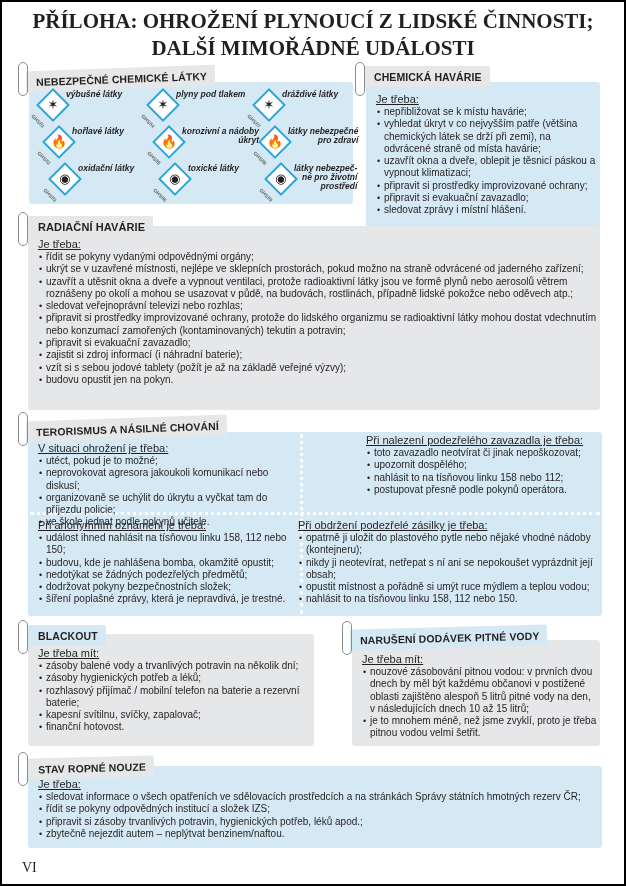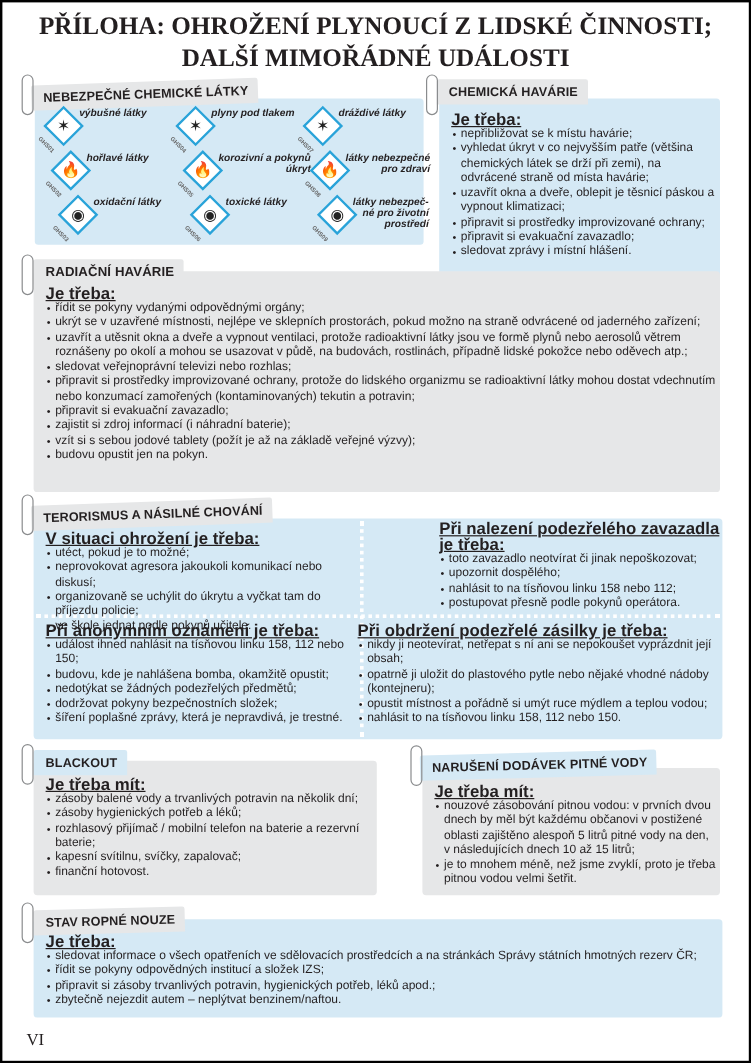--- a/index.html
+++ b/index.html
@@ -8,21 +8,21 @@
   .frame { position: absolute; left: 0; top: 0; width: 626px; height: 886px; border: 2px solid #000; }
   .title { position: absolute; left: 0; top: 8px; width: 626px; text-align: center;
     font-family: "Liberation Serif", serif; font-weight: bold; font-size: 21px; line-height: 27px; color: #231f20; }
   .box { position: absolute; border-radius: 3px; }
   .blue { background: #d5e9f5; }
   .grey { background: #e6e7e8; }
   .tab { position: absolute; font-weight: bold; font-size: 10.5px; color: #231f20; padding: 5px 8px 4px 10px; border-radius: 2px 2px 0 0; white-space: nowrap; letter-spacing: 0.1px; }
   .tab.gtab { background: #e6e7e8; }
   .tab.btab { background: #d5e9f5; }
   .clip { position: absolute; width: 10px; height: 34px; border: 1.3px solid #8a8c8e; border-radius: 5px; }
-  .head { font-size: 14px; text-decoration: underline; font-weight: bold; line-height: 13px; }
+  .head { font-size: 11px; text-decoration: underline; font-weight: normal; line-height: 13px; }
   ul.lst { list-style: none; font-size: 10px; line-height: 12.3px; }
   ul.lst li { padding-left: 8px; position: relative; }
   ul.lst li::before { content: "•"; position: absolute; left: 1px; top: 0; font-size: 9px; }
   .ghs { position: absolute; }
   .ghs .lbl { position: absolute; font-size: 8.5px; font-weight: bold; font-style: italic; white-space: nowrap; line-height: 9px; }
   .ghs .code { position: absolute; font-size: 5px; color: #666; transform: rotate(45deg); font-weight: bold; }
   .diamond { position: absolute; width: 24px; height: 24px; transform: rotate(45deg); background: #fff; border: 2.2px solid #29a3d9; }
   .sym { position: absolute; font-size: 13px; line-height: 14px; width: 34px; text-align: center; color: #222; }
   .dots { position: absolute; border-top: 3px dotted #fff; }
   .vdots { position: absolute; border-left: 3px dotted #fff; }
@@ -73,21 +73,21 @@
         <div class="code" style="left:-6px;top:30px;">GHS04</div>
         <div class="lbl" style="left:30px;top:2px;text-align:left;">
           <div>plyny pod tlakem</div>
         </div>
       </div>
       <div class="ghs" style="left: 152px; top: 125px;">
         <div class="diamond" style="left:5px;top:5px;"></div>
         <div class="sym" style="left:0;top:10px;">🔥</div>
         <div class="code" style="left:-6px;top:30px;">GHS05</div>
         <div class="lbl" style="left:30px;top:2px;text-align:right;">
-          <div>korozivní a pokynů</div>
+          <div>korozivní a nádoby</div>
           <div>úkryt</div>
         </div>
       </div>
       <div class="ghs" style="left: 158px; top: 162px;">
         <div class="diamond" style="left:5px;top:5px;"></div>
         <div class="sym" style="left:0;top:10px;">◉</div>
         <div class="code" style="left:-6px;top:30px;">GHS06</div>
         <div class="lbl" style="left:30px;top:2px;text-align:left;">
           <div>toxické látky</div>
         </div>
@@ -190,22 +190,22 @@
         <li>událost ihned nahlásit na tísňovou linku 158, 112 nebo 150;</li>
         <li>budovu, kde je nahlášena bomba, okamžitě opustit;</li>
         <li>nedotýkat se žádných podezřelých předmětů;</li>
         <li>dodržovat pokyny bezpečnostních složek;</li>
         <li>šíření poplašné zprávy, která je nepravdivá, je trestné.</li>
       </ul>
   </div>
   <div style="position:absolute;left:298px;top:519px;width:302px;">
     <div class="head">Při obdržení podezřelé zásilky je třeba:</div>
     <ul class="lst">
+        <li>opatrně ji uložit do plastového pytle nebo nějaké vhodné nádoby (kontejneru);</li>
         <li>nikdy ji neotevírat, netřepat s ní ani se nepokoušet vyprázdnit její obsah;</li>
-        <li>opatrně ji uložit do plastového pytle nebo nějaké vhodné nádoby (kontejneru);</li>
         <li>opustit místnost a pořádně si umýt ruce mýdlem a teplou vodou;</li>
         <li>nahlásit to na tísňovou linku 158, 112 nebo 150.</li>
       </ul>
   </div>
 </section>
 
 <section>
   <div class="box grey" style="left:28px;top:634px;width:286px;height:112px;"></div>
   <div class="tab btab" style="left:28px;top:625px;">BLACKOUT</div>
   <div class="clip" style="left:18px;top:620px;"></div>

